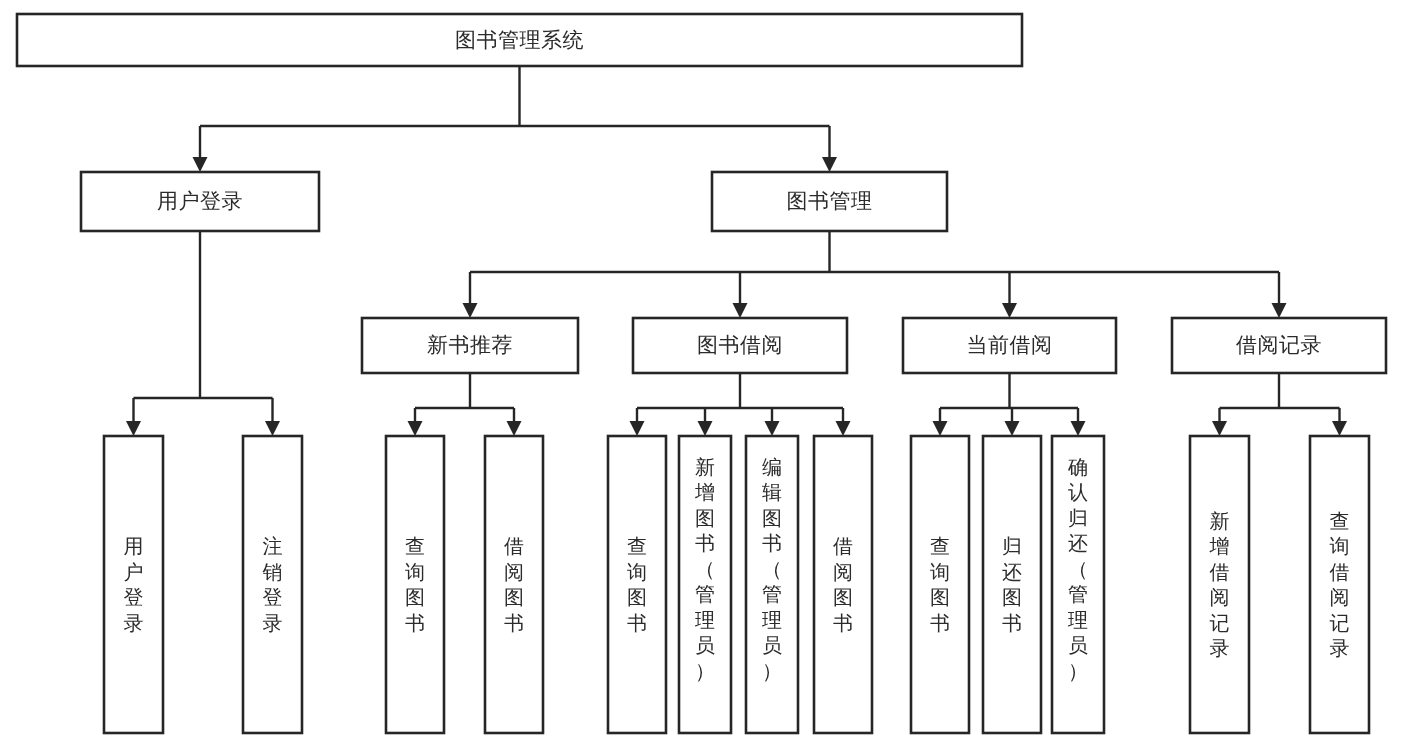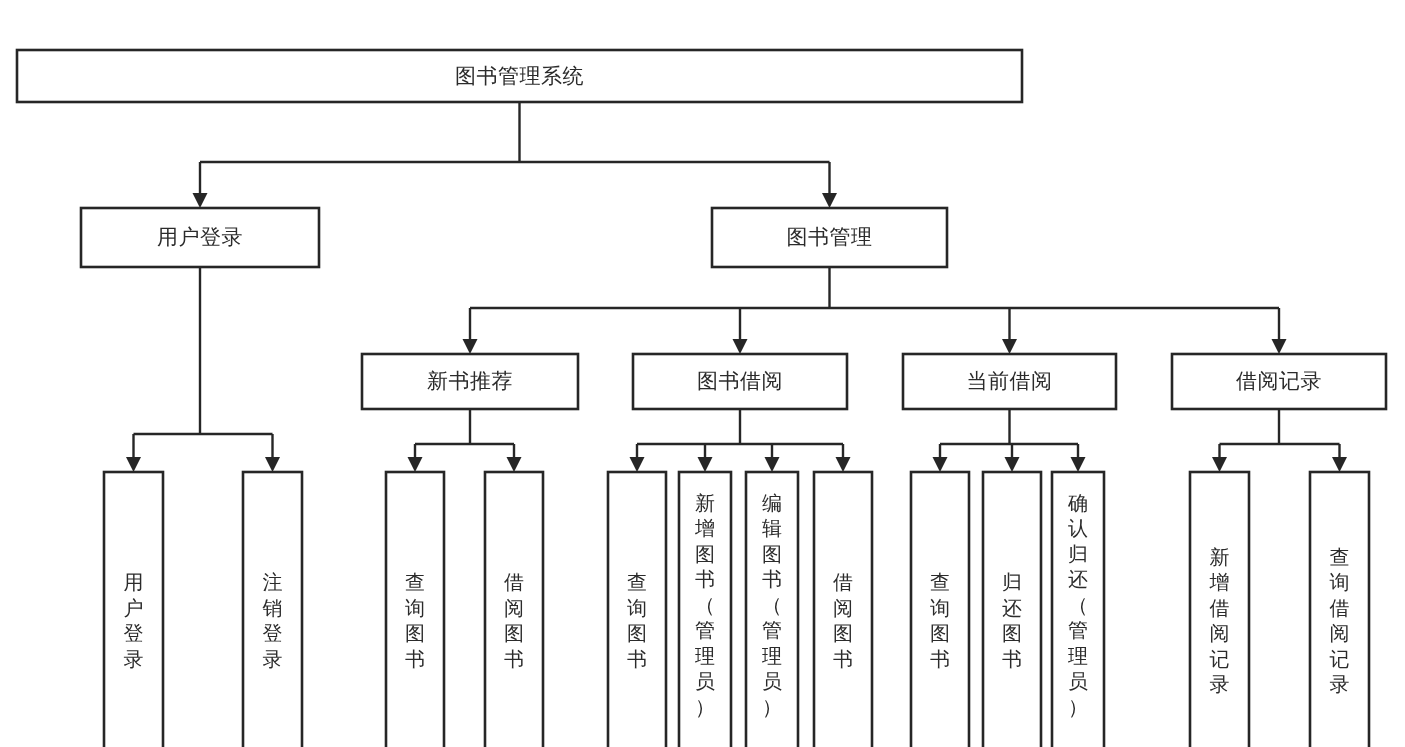--- a/index.html
+++ b/index.html
@@ -12,21 +12,20 @@
     height: 747px;
     font-family: "Liberation Sans", "DejaVu Sans", sans-serif;
     overflow: hidden;
     position: relative;
   }
   #diagram-root {
     position: absolute;
     top: 0; left: 0;
     width: 1405px;
     height: 524px;
-    margin-top: 36px;
   }
   svg.tree {
     display: block;
     width: 1405px;
     height: 747px;
   }
   .node-rect {
     fill: #ffffff;
     stroke: #262626;
     stroke-width: 2.6;

